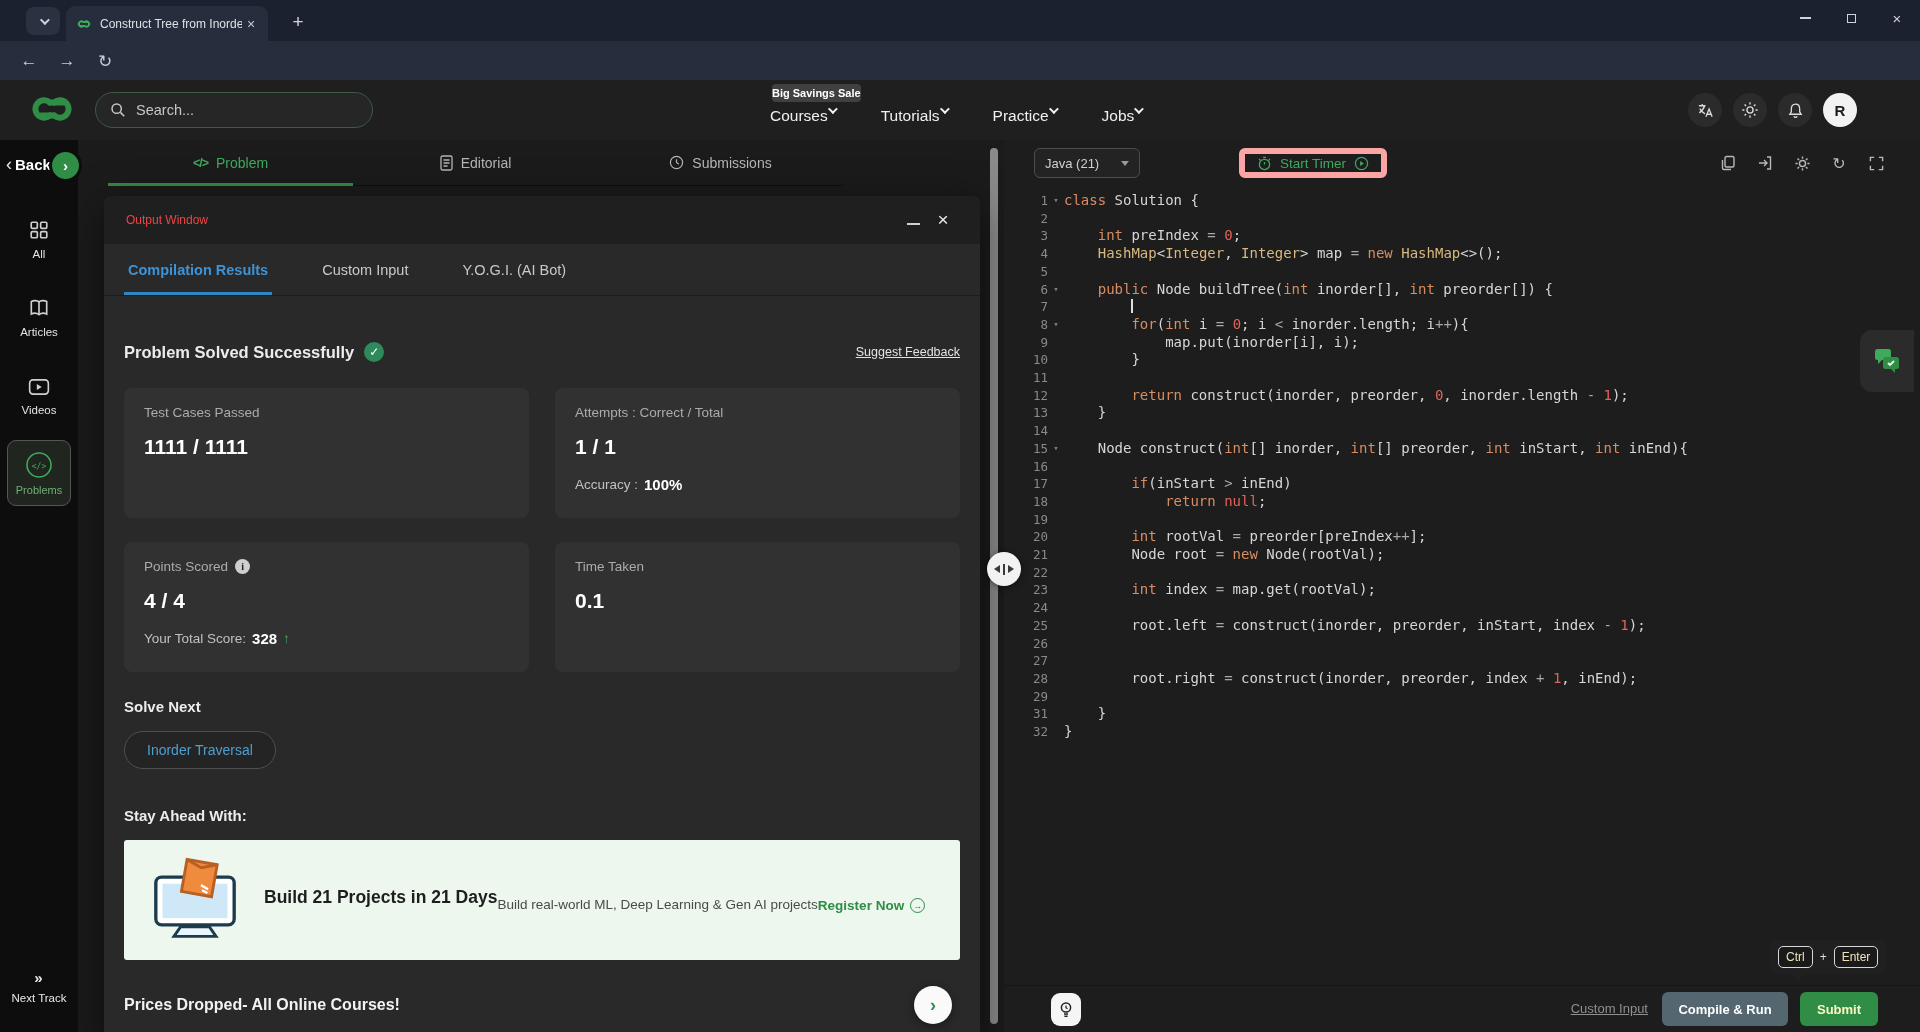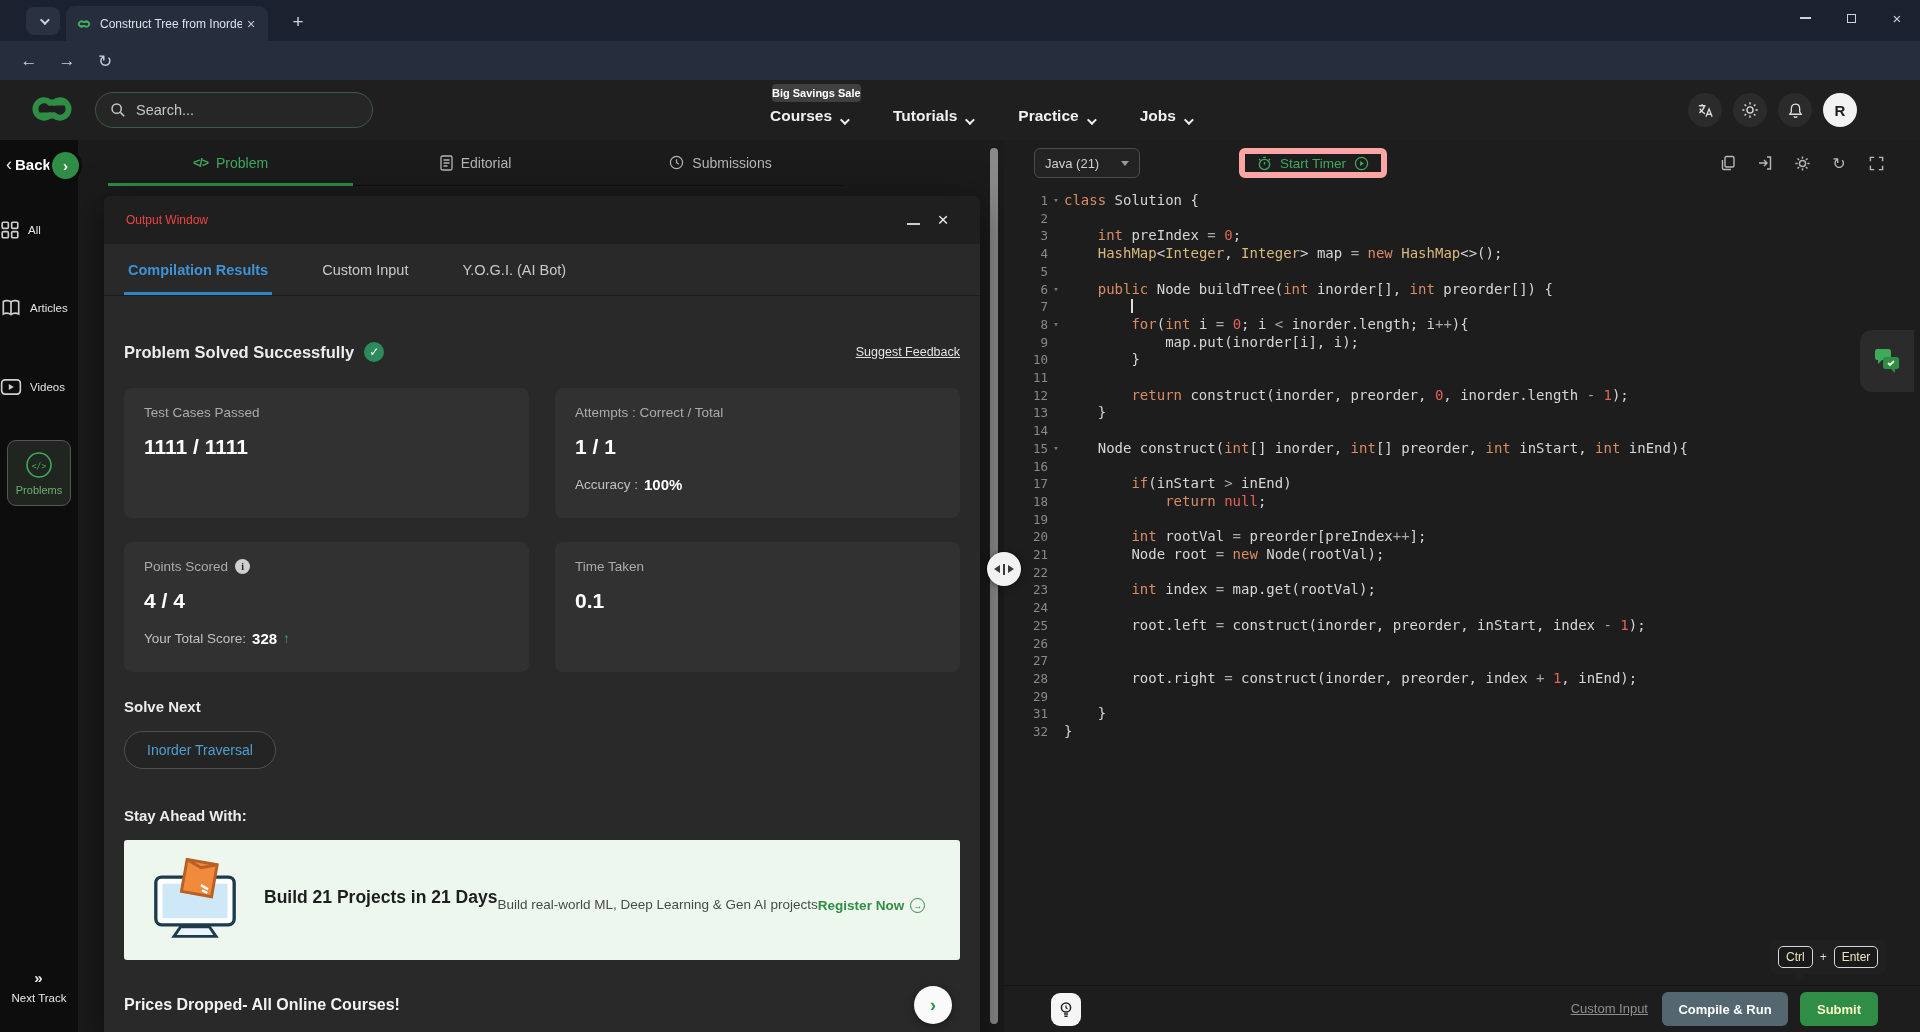--- a/index.html
+++ b/index.html
@@ -28,33 +28,33 @@
   .tb-right-ico { position:absolute; top:48px; color:#cfd3dc; font-size:17px; }
   .tb-avatar { position:absolute; left:1843px; top:44px; width:26px; height:26px; border-radius:50%; background:radial-gradient(circle at 35% 35%, #e8f2e4, #7fb089 55%, #2e4a36); }
 
   
   .gfg-header { position:absolute; left:0; top:80px; width:1920px; height:60px; background:#1f1f1f; }
   .gfg-logo { position:absolute; left:26px; top:13px; }
   .search-pill { position:absolute; left:95px; top:12px; width:278px; height:36px; border:1px solid #3c5a44; border-radius:18px; background:#262626; display:flex; align-items:center; padding:0 14px; gap:10px; }
   .search-ph { color:#c6c6c6; font-size:14.5px; }
   .sale-badge { position:absolute; left:772px; top:4px; background:#404040; color:#fff; font-size:11px; font-weight:bold; padding:3px 0; border-radius:4px; }
   .menus { position:absolute; left:770px; top:0; height:60px; display:flex; align-items:center; gap:46px; padding-top:12px; }
-  .menu-item { display:flex; align-items:flex-end; gap:8px; color:#f0f0f0; font-size:15.5px; font-weight:700; }
+  .menu-item { display:flex; align-items:flex-start; color:#f0f0f0; font-size:15.5px; font-weight:400; }
   .menu-item .chev { border-color:#f0f0f0; }
   .header-icons { position:absolute; left:1688px; top:13px; display:flex; gap:11px; align-items:center; }
   .hdr-circle { width:34px; height:34px; border-radius:50%; background:#2b2b2b; display:flex; align-items:center; justify-content:center; }
   .hdr-avatar { width:34px; height:34px; border-radius:50%; background:#f2f2f2; color:#1b1b1b; font-weight:bold; font-size:15px; display:flex; align-items:center; justify-content:center; }
 
   
   .rail { position:absolute; left:0; top:140px; width:78px; height:892px; background:#0d0d0d; z-index:5; }
   .back-row { position:absolute; left:0; top:14px; width:78px; display:flex; align-items:center; color:#fff; }
   .back-chev { font-size:18px; margin-left:6px; color:#e8e8e8; }
   .back-label { font-size:15px; font-weight:bold; margin-left:3px; }
   .rail-expand { position:absolute; left:52px; top:-2px; width:27px; height:27px; border-radius:50%; background:#2f8d46; color:#fff; display:flex; align-items:center; justify-content:center; font-size:15px; font-weight:bold; box-shadow:0 0 0 3px #0d0d0d; }
-  .rail-item { position:absolute; left:0; width:78px; display:flex; flex-direction:row; align-items:center; gap:8px; color:#e3e3e3; font-size:11.5px; }
+  .rail-item { position:absolute; left:0; width:78px; display:flex; flex-direction:column; align-items:center; gap:8px; color:#e3e3e3; font-size:11.5px; }
   .rail-box { position:absolute; left:7px; top:300px; width:64px; height:66px; border:1px solid #555; border-radius:9px; background:#20261f; display:flex; flex-direction:column; align-items:center; justify-content:center; gap:5px; color:#6fae74; font-size:11px; }
   .rail-bottom { position:absolute; left:0; bottom:28px; width:78px; text-align:center; color:#e8e8e8; }
   .rail-bottom .dbl { font-size:15px; font-weight:bold; letter-spacing:1px; }
   .rail-bottom .nt { font-size:11.5px; margin-top:6px; }
 
   
   .problem-pane { position:absolute; left:78px; top:140px; width:926px; height:892px; background:#1b1b1b; }
   .ptabs { position:absolute; left:30px; top:0; width:735px; height:46px; display:flex; border-bottom:1px solid #101010; }
   .ptab { width:245px; display:flex; align-items:center; justify-content:center; gap:8px; color:#b5b5b5; font-size:14px; position:relative; }
   .ptab.active { color:#3fa95c; }

